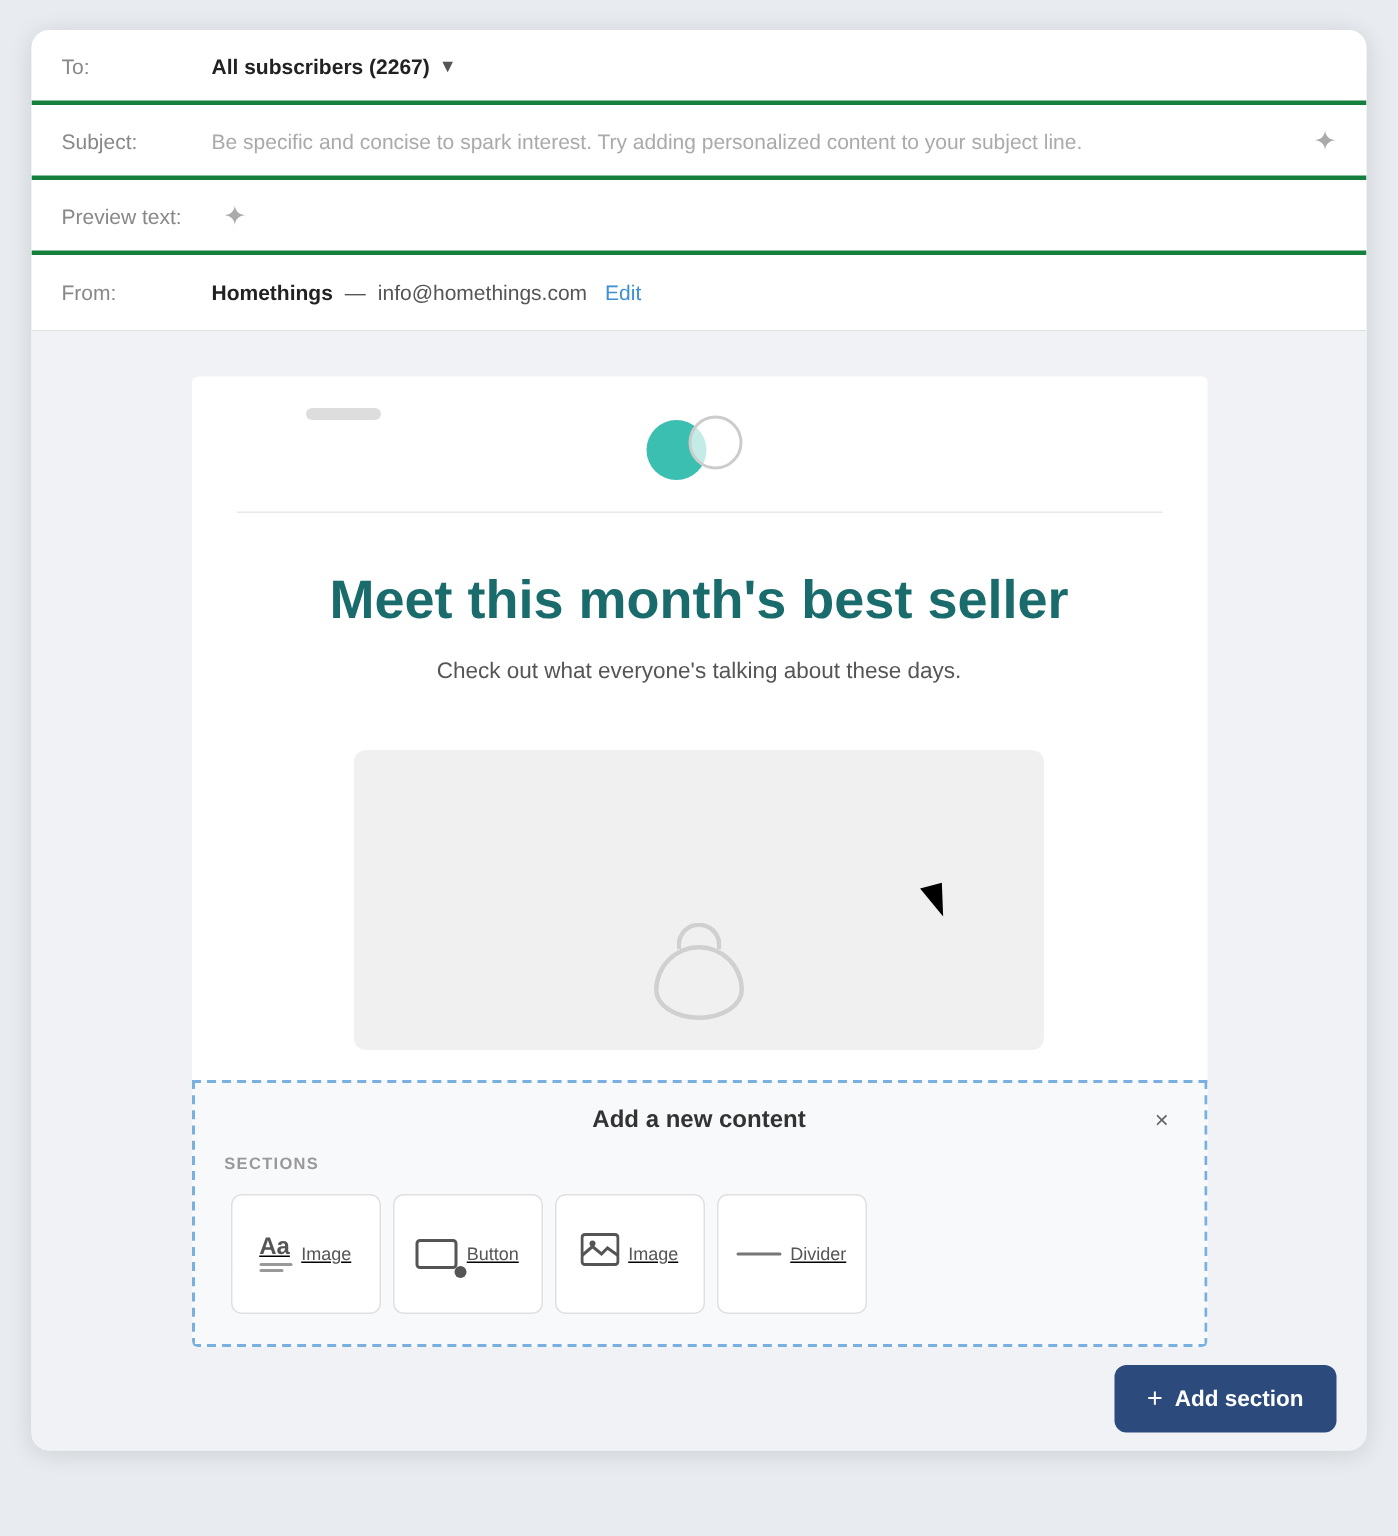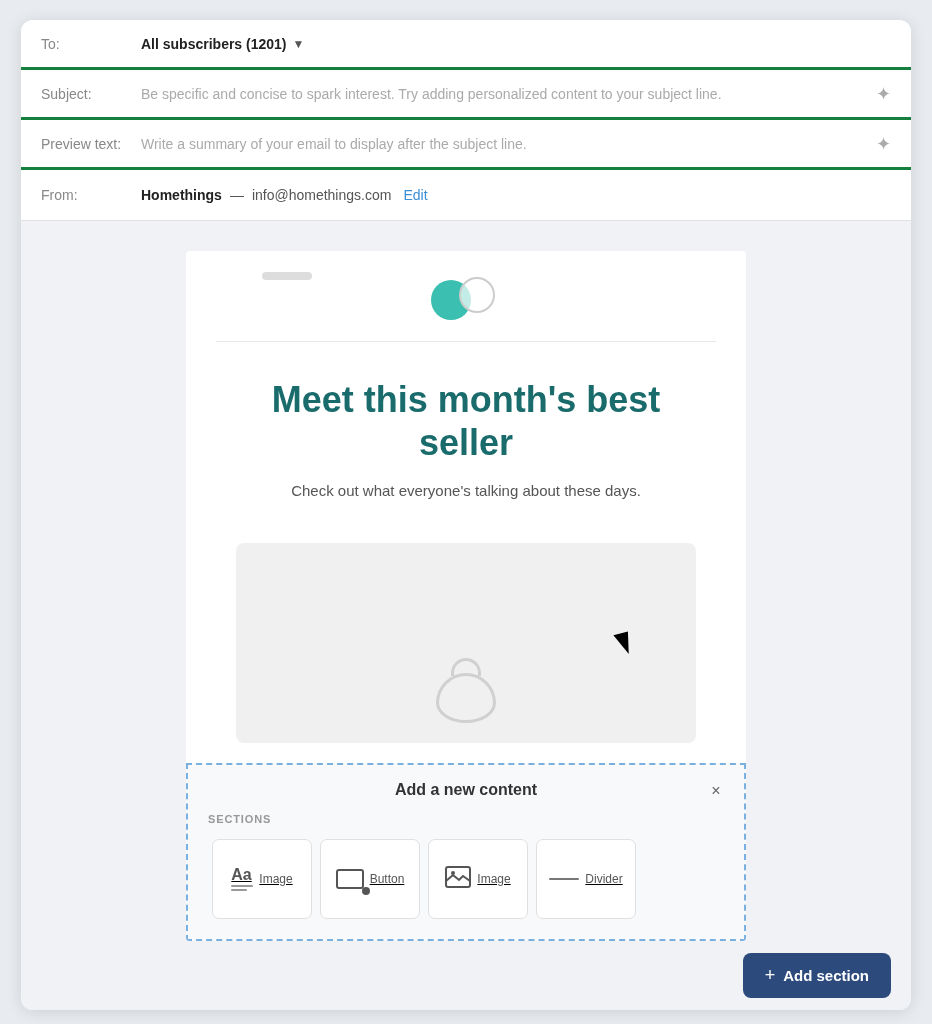--- a/index.html
+++ b/index.html
@@ -86,21 +86,21 @@
       position: relative;
     }
     .email-content-wrapper {
       background: #f0f2f5;
       display: flex;
       justify-content: center;
       padding: 30px 0 0 0;
     }
     .email-body {
       background: #fff;
-      width: 560px;
+      width: 677px;
       border-radius: 4px;
       overflow: hidden;
     }
 
     
     .email-logo-section {
       padding: 24px 40px 16px;
       display: flex;
       align-items: center;
       justify-content: center;
@@ -382,32 +382,31 @@
   </style>
 </head>
 <body>
 
 <div class="main-container">
 
   <div class="email-fields">
     <div class="field-row">
       <span class="field-label">To:</span>
       <div class="to-row">
-        <span class="field-value bold">All subscribers (1201)</span>
+        <span class="field-value bold">All subscribers (2267)</span>
         <span class="dropdown-arrow">▼</span>
       </div>
     </div>
     <div class="field-row">
       <span class="field-label">Subject:</span>
       <span class="field-value placeholder">Be specific and concise to spark interest. Try adding personalized content to your subject line.</span>
       <span class="ai-icon">✦</span>
     </div>
     <div class="field-row">
       <span class="field-label">Preview text:</span>
-      <span class="field-value placeholder">Write a summary of your email to display after the subject line.</span>
       <span class="ai-icon">✦</span>
     </div>
     <div class="field-row">
       <span class="field-label">From:</span>
       <div class="from-value">
         <span class="field-value bold">Homethings</span>
         <span class="field-value" style="margin: 0 4px; font-weight:400; color:#555;">—</span>
         <span class="field-value" style="color:#555;">info@homethings.com</span>
         <a class="edit-link">Edit</a>
       </div>

